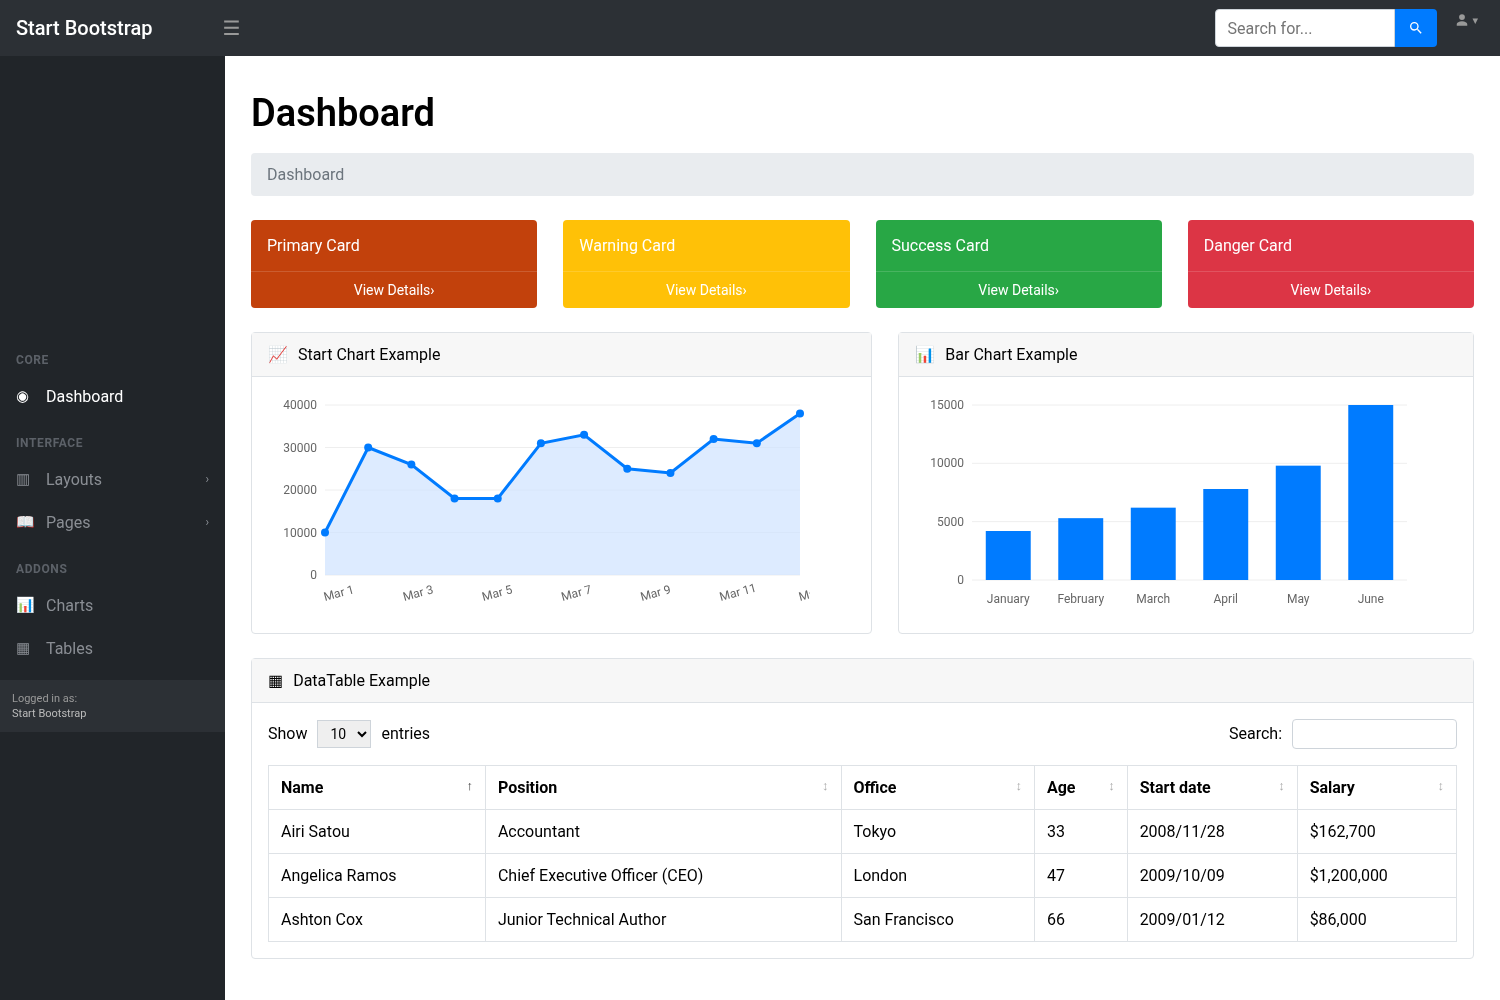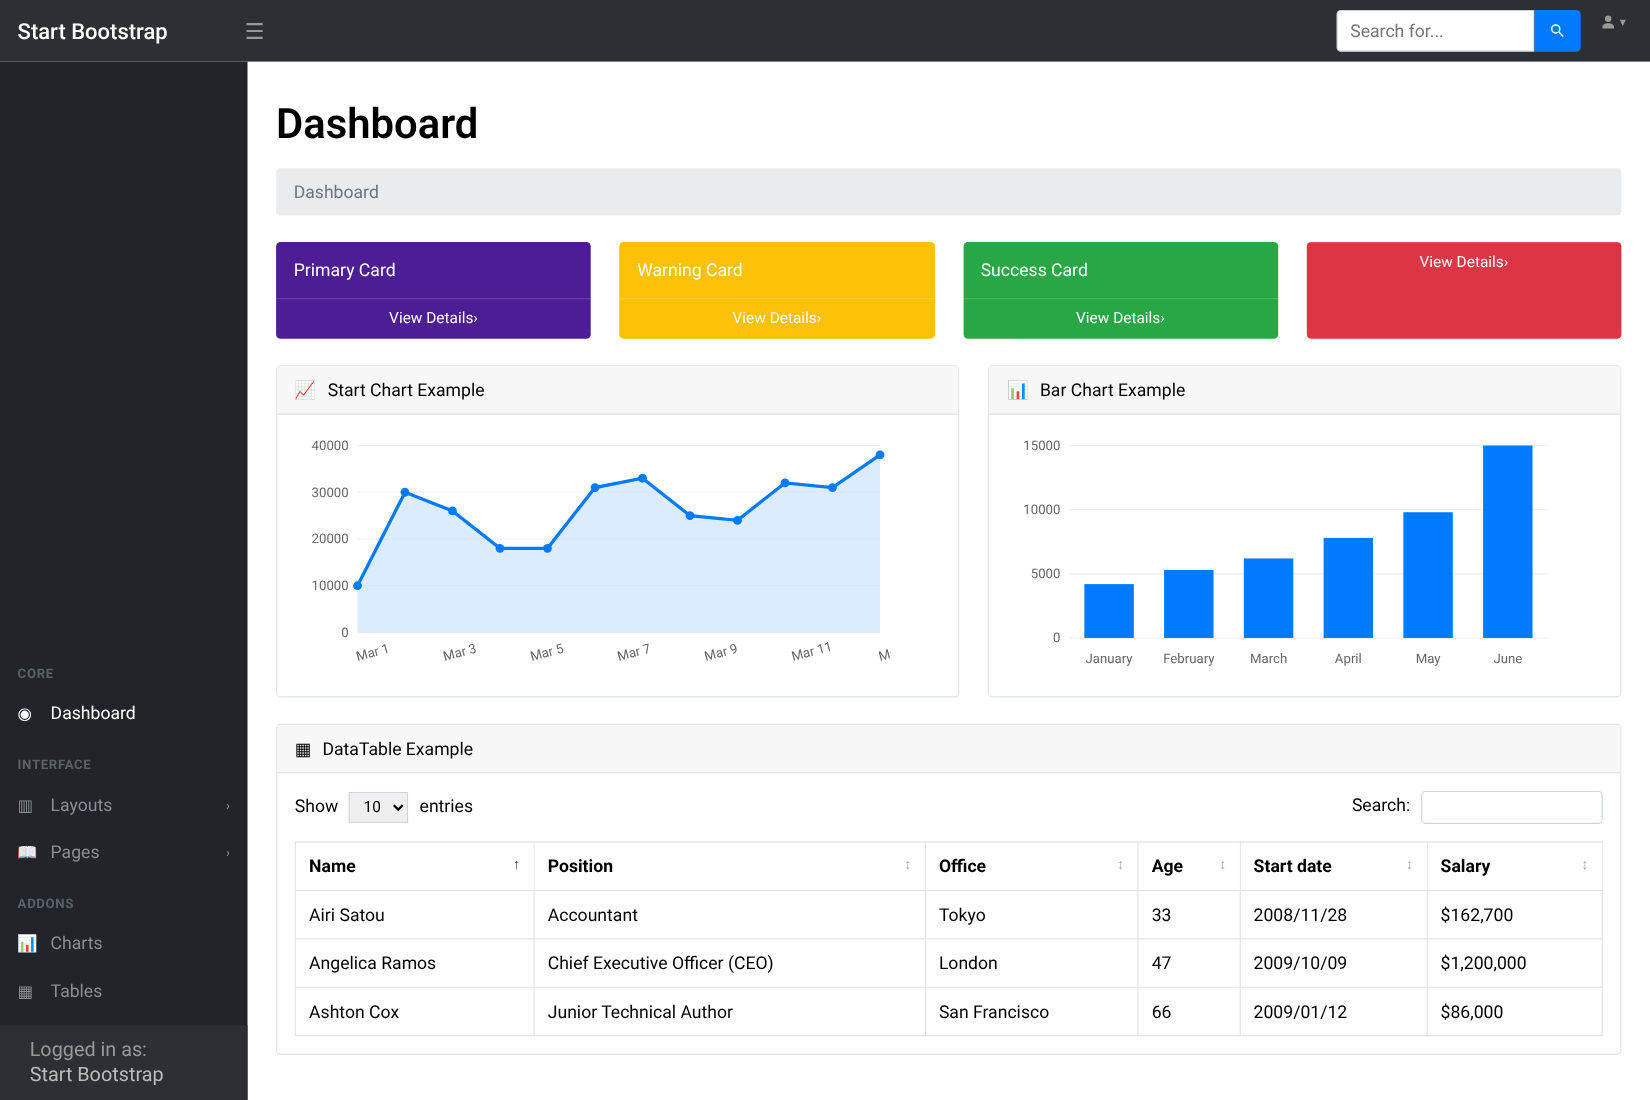--- a/index.html
+++ b/index.html
@@ -7,37 +7,37 @@
 .topnav{background:#2c3035;height:56px;display:flex;align-items:center;padding:0 16px;justify-content:space-between}
 .topnav-left{display:flex;align-items:center;gap:70px}
 .brand{color:#fff;font-size:20px;font-weight:500}
 .hamburger{color:#999;font-size:20px;cursor:pointer}
 .topnav-right{display:flex;gap:12px}
 .search-group{display:flex}
 .search-input{width:180px;height:38px;border:1px solid #ced4da;border-radius:4px 0 0 4px;padding:0 12px;font-size:16px}
 .search-btn{width:42px;height:38px;background:#007bff;border:none;border-radius:0 4px 4px 0;color:#fff;display:flex;align-items:center;justify-content:center;cursor:pointer}
 .user-btn{color:#999;cursor:pointer;font-size:16px;padding:0 6px}
 .layout{display:flex;height:944px}
-.sidebar{width:225px;background:#212529;display:flex;flex-direction:column;justify-content:flex-end;flex-shrink:0}
+.sidebar{width:225px;background:#212529;display:flex;flex-direction:column;justify-content:center;flex-shrink:0}
 .nav{padding:10px 0}
 .nav-heading{color:#5c6168;font-size:12px;font-weight:700;text-transform:uppercase;padding:18px 16px 8px;letter-spacing:.05em}
 .nav-link{display:flex;align-items:center;gap:12px;padding:12px 16px;color:#8a8e94;font-size:16px;cursor:pointer}
 .nav-link.active{color:#fff}
 .nav-link .icon{width:18px;font-size:15px}
 .nav-link .chev{margin-left:auto;font-size:12px}
-.sidebar-footer{background:#2c3035;padding:12px 27px;color:#999;font-size:18px}
+.sidebar-footer{background:#2c3035;padding:12px 12px;color:#999;font-size:11px}
 .sidebar-footer .who{color:#bbb;margin-top:2px}
 .main{flex:1;padding:20px 26px;overflow:auto}
 h1{font-size:38px;font-weight:600;margin:15px 0 18px}
 .breadcrumb{background:#e9ecef;padding:12px 16px;border-radius:4px;color:#6c757d;font-size:16px;margin-bottom:24px}
 .cards{display:flex;gap:26px;margin-bottom:24px}
 .card{flex:1;border-radius:4px;overflow:hidden;color:#fff}
 .card-body{padding:16px;font-size:16px}
 .card-footer{display:flex;justify-content:center;align-items:center;padding:10px 16px;border-top:1px solid rgba(255,255,255,.15);font-size:14px;cursor:pointer}
-.primary{background:#4c1d95}.warning{background:#ffc107}.success{background:#28a745}.danger{background:#dc3545}
+.primary{background:#c2410c}.warning{background:#ffc107}.success{background:#28a745}.danger{background:#dc3545}
 .chart-row{display:flex;gap:26px;margin-bottom:24px}
 .panel{border:1px solid #dee2e6;border-radius:4px;background:#fff}
 .panel-header{background:#f7f7f7;border-bottom:1px solid #dee2e6;padding:12px 16px;font-size:16px;display:flex;align-items:center;gap:10px}
 .panel-body{padding:18px}
 .area-panel{flex:1.08}.bar-panel{flex:1}
 .table-panel{width:100%}
 .dt-top{display:flex;justify-content:space-between;align-items:center;padding:16px;font-size:16px}
 .dt-len select{padding:4px 8px;border:1px solid #ced4da;border-radius:0;font-size:14px;margin:0 6px}
 .dt-search input{width:165px;height:30px;border:1px solid #ced4da;border-radius:4px;padding:0 8px;margin-left:6px}
 table{width:calc(100% - 32px);margin:0 16px 16px;border-collapse:collapse;font-size:16px}
@@ -130,20 +130,21 @@
           </div>
         </div>
         <div class="card success">
           <div class="card-body">Success Card</div>
           <div class="card-footer">
             <span>View Details</span>
             <span>›</span>
           </div>
         </div>
         <div class="card danger">
+          <div class="card-body">Danger Card</div>
           <div class="card-footer">
             <span>View Details</span>
             <span>›</span>
           </div>
         </div>
       </div>
 
     <div class="chart-row">
       <div class="panel area-panel">
         <div class="panel-header">

